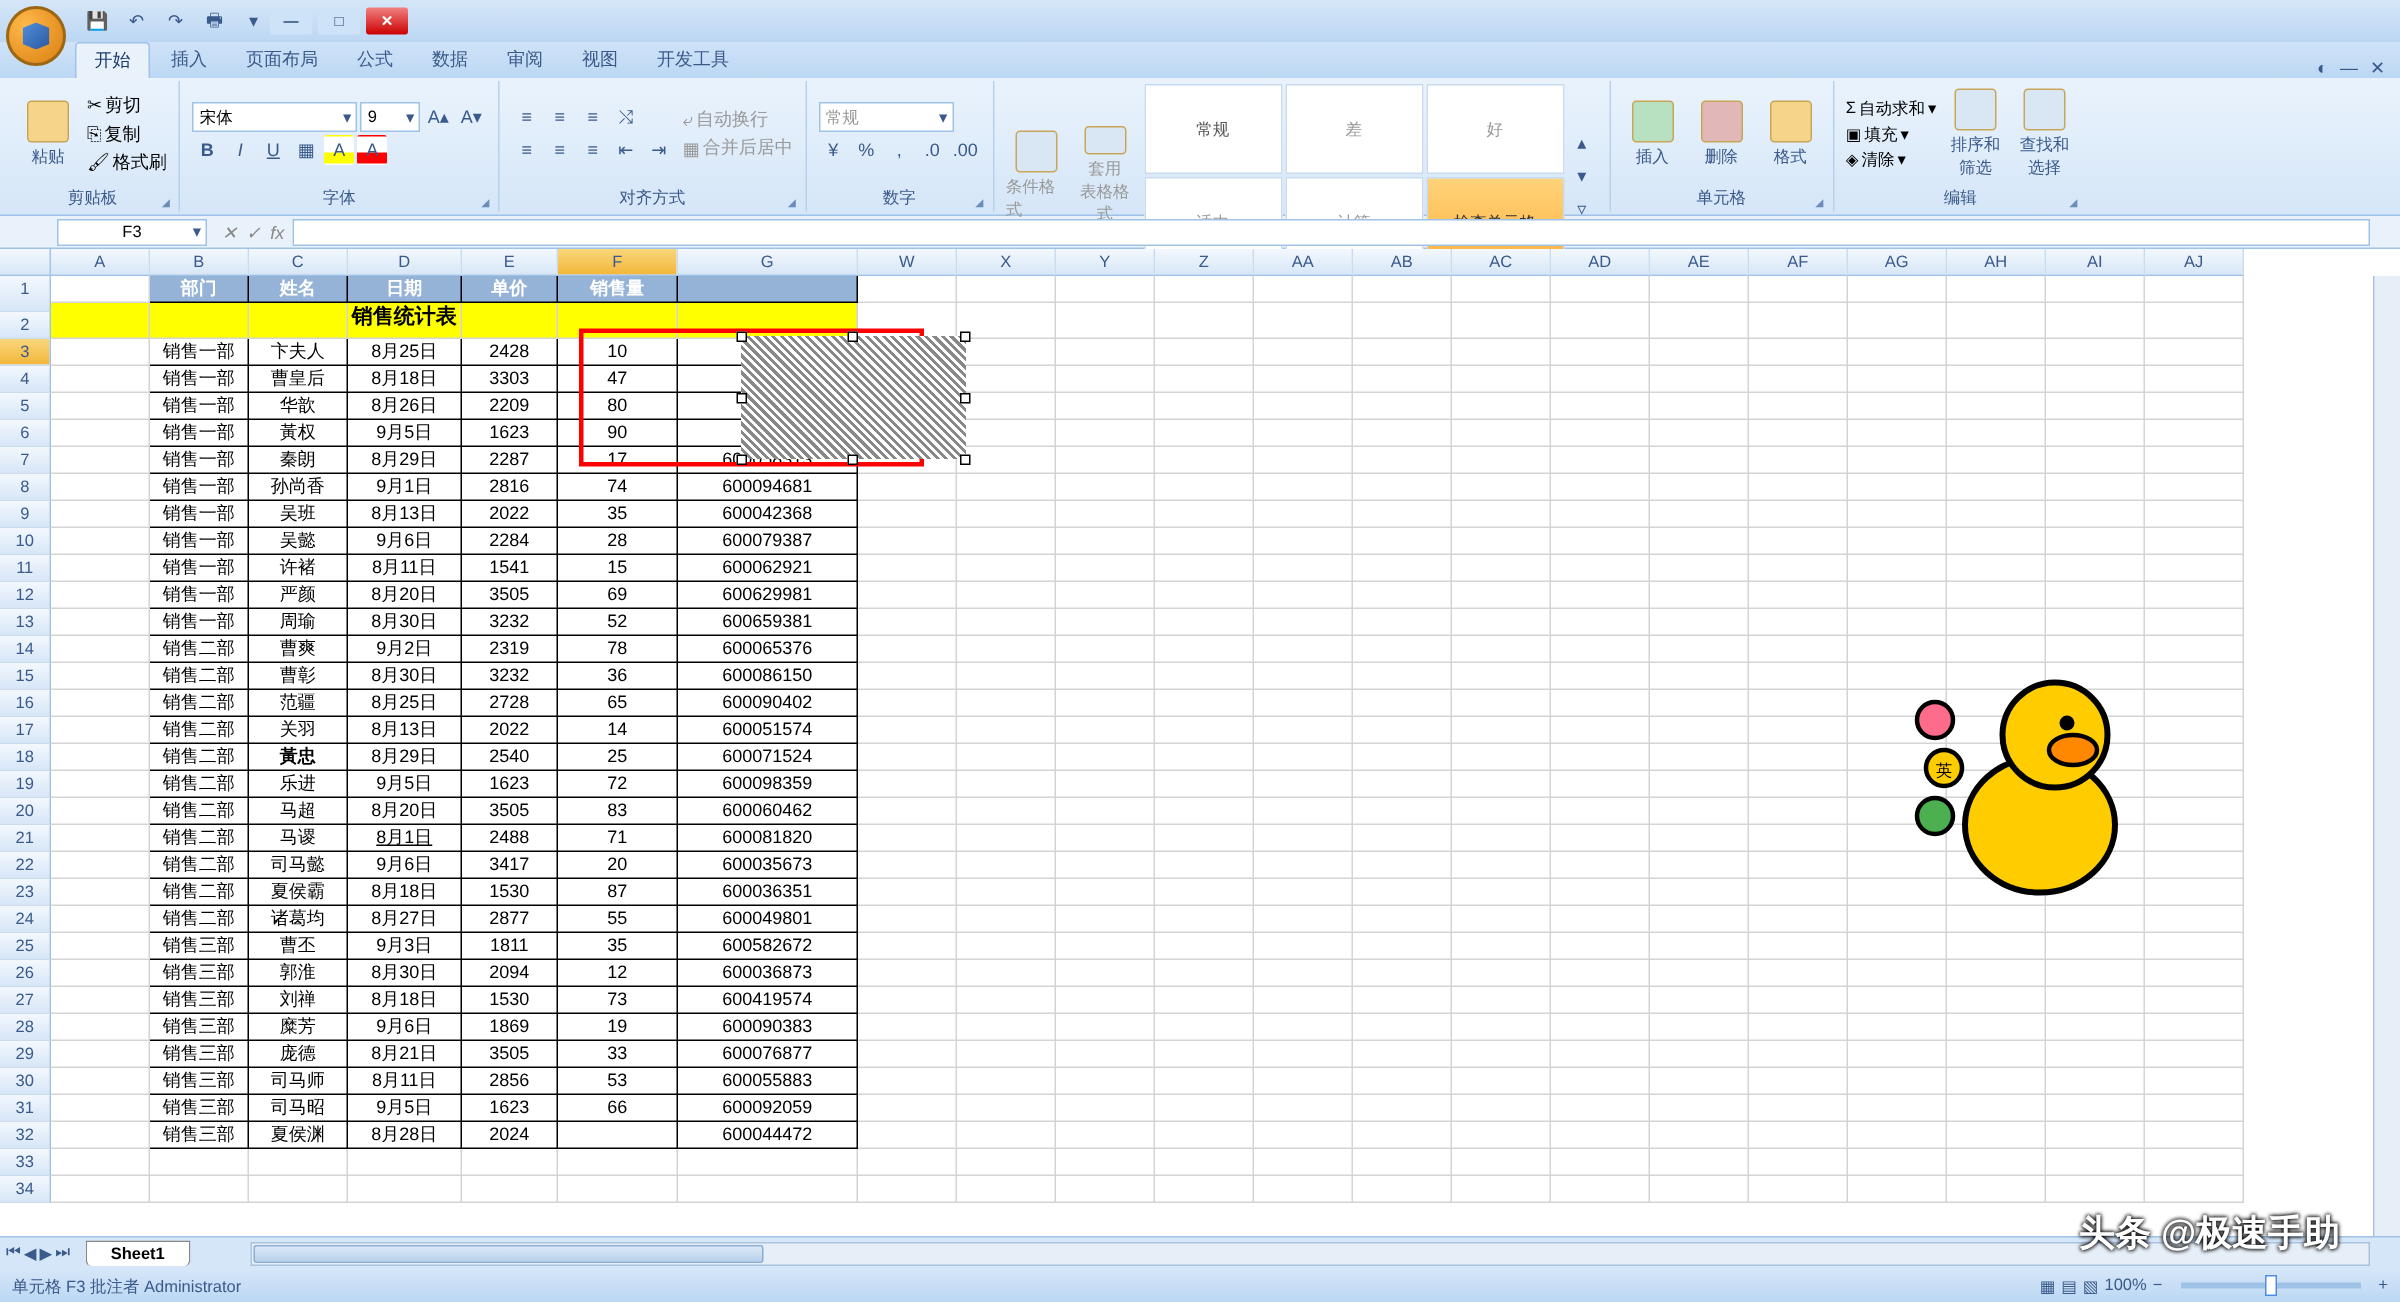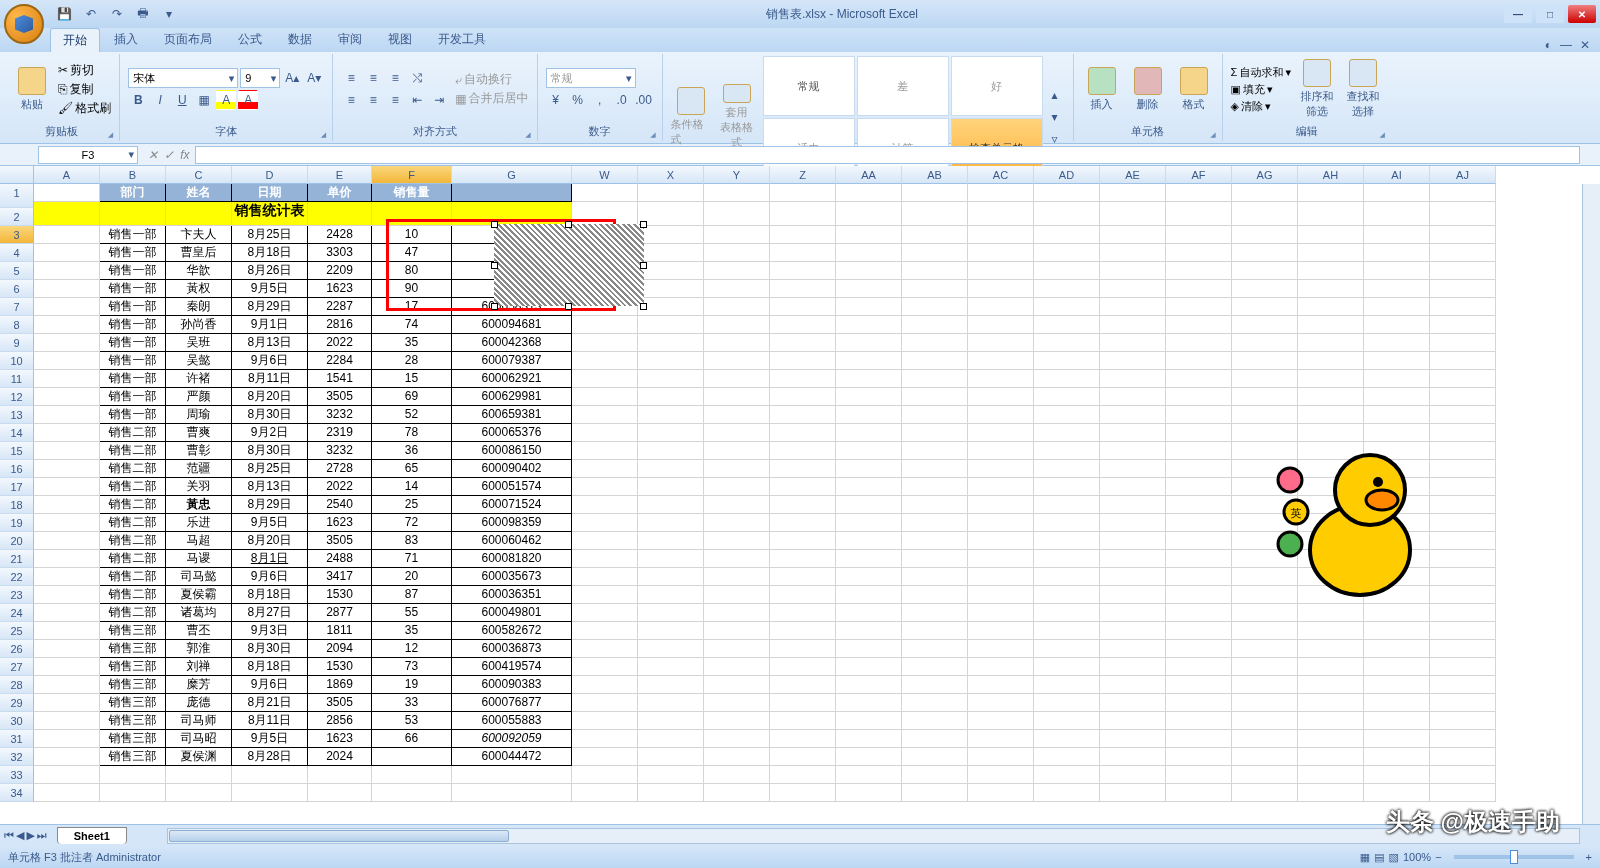--- a/index.html
+++ b/index.html
@@ -88,21 +88,20 @@
 
 <div class="office-btn"></div>
 <div class="titlebar">
   <div class="qat">
     <div class="qb">💾</div>
     <div class="qb">↶</div>
     <div class="qb">↷</div>
     <div class="qb">🖶</div>
     <div class="qb">▾</div>
   </div>
-  <div class="title-text">销售表.xlsx - Microsoft Excel</div>
   <div class="win-ctrl">
     <div class="win-min">—</div>
     <div class="win-max">□</div>
     <div class="win-close">✕</div>
   </div>
 </div>
 
 <div class="tabs">
   <div id="tabs-container" style="display: flex; gap: 2px;">
       <div class="tab active">开始</div>
@@ -1075,21 +1074,21 @@
         <div class="cell" style="width: 66px; border-top: none; border-right: 1px solid rgb(212, 212, 212); border-bottom: 1px solid rgb(212, 212, 212); border-left: none; border-image: initial;"></div>
         <div class="cell" style="width: 66px; border-top: none; border-right: 1px solid rgb(212, 212, 212); border-bottom: 1px solid rgb(212, 212, 212); border-left: none; border-image: initial;"></div>
       </div>
       <div class="row data-row">
         <div class="cell cellA" style="width: 66px;"></div>
         <div class="cell" style="width: 66px;">销售三部</div>
         <div class="cell" style="width: 66px;">司马昭</div>
         <div class="cell" style="width: 76px;">9月5日</div>
         <div class="cell" style="width: 64px;">1623</div>
         <div class="cell" style="width: 80px;">66</div>
-        <div class="cell" style="width: 120px; font-style: italic;">600092059</div>
+        <div class="cell" style="width: 120px;">600092059</div>
         <div class="cell" style="width: 66px; border-top: none; border-right: 1px solid rgb(212, 212, 212); border-bottom: 1px solid rgb(212, 212, 212); border-left: none; border-image: initial;"></div>
         <div class="cell" style="width: 66px; border-top: none; border-right: 1px solid rgb(212, 212, 212); border-bottom: 1px solid rgb(212, 212, 212); border-left: none; border-image: initial;"></div>
         <div class="cell" style="width: 66px; border-top: none; border-right: 1px solid rgb(212, 212, 212); border-bottom: 1px solid rgb(212, 212, 212); border-left: none; border-image: initial;"></div>
         <div class="cell" style="width: 66px; border-top: none; border-right: 1px solid rgb(212, 212, 212); border-bottom: 1px solid rgb(212, 212, 212); border-left: none; border-image: initial;"></div>
         <div class="cell" style="width: 66px; border-top: none; border-right: 1px solid rgb(212, 212, 212); border-bottom: 1px solid rgb(212, 212, 212); border-left: none; border-image: initial;"></div>
         <div class="cell" style="width: 66px; border-top: none; border-right: 1px solid rgb(212, 212, 212); border-bottom: 1px solid rgb(212, 212, 212); border-left: none; border-image: initial;"></div>
         <div class="cell" style="width: 66px; border-top: none; border-right: 1px solid rgb(212, 212, 212); border-bottom: 1px solid rgb(212, 212, 212); border-left: none; border-image: initial;"></div>
         <div class="cell" style="width: 66px; border-top: none; border-right: 1px solid rgb(212, 212, 212); border-bottom: 1px solid rgb(212, 212, 212); border-left: none; border-image: initial;"></div>
         <div class="cell" style="width: 66px; border-top: none; border-right: 1px solid rgb(212, 212, 212); border-bottom: 1px solid rgb(212, 212, 212); border-left: none; border-image: initial;"></div>
         <div class="cell" style="width: 66px; border-top: none; border-right: 1px solid rgb(212, 212, 212); border-bottom: 1px solid rgb(212, 212, 212); border-left: none; border-image: initial;"></div>

